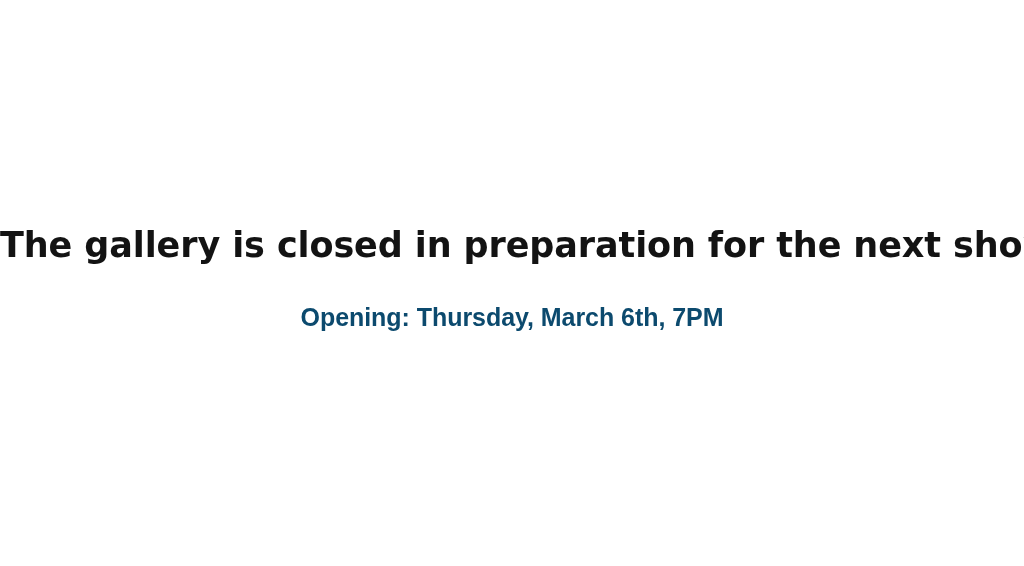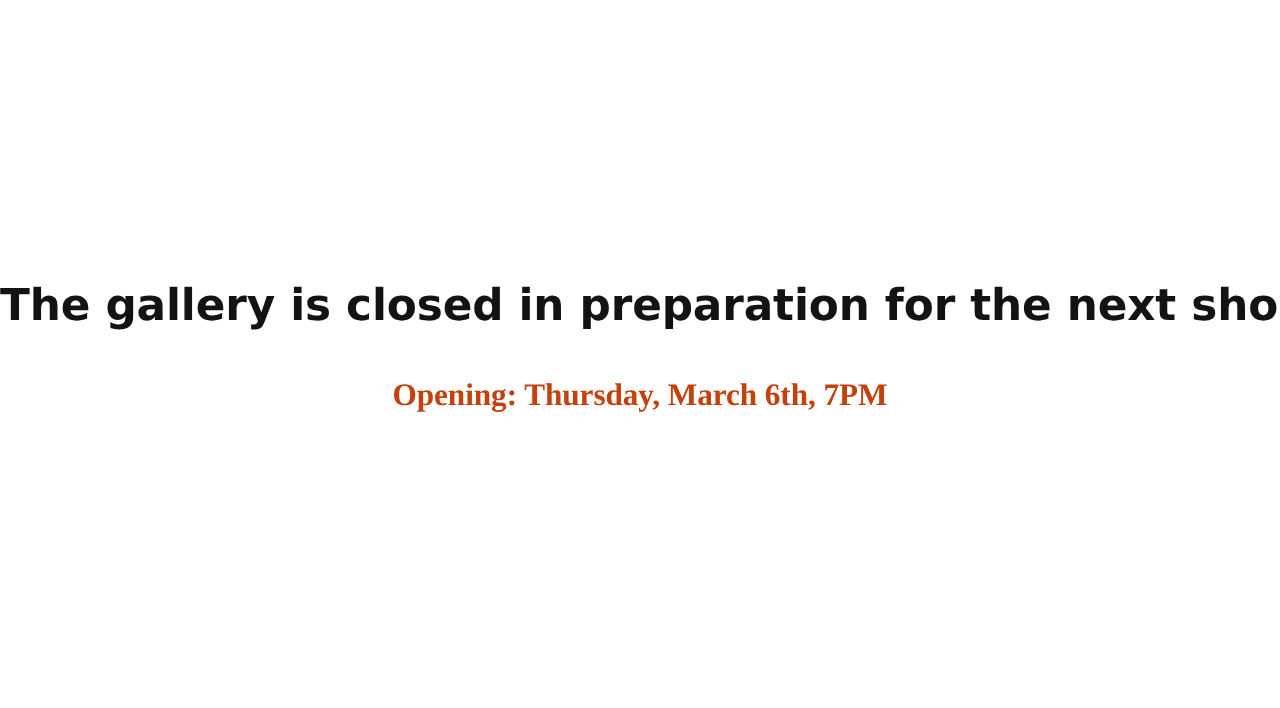--- a/index.html
+++ b/index.html
@@ -47,26 +47,26 @@
     text-align: center;
     white-space: nowrap;
   }
 
   .notice-subline {
     position: absolute;
     left: 0;
     top: 300px;
     width: 1024px;
     margin: 0;
-    font-family: Liberation Serif, serif;
+    font-family: Liberation Sans, sans-serif;
     font-size: 25px;
     font-weight: 700;
     line-height: 34px;
     letter-spacing: -0.05px;
-    color: #c2410c;
+    color: #0c4a6e;
     text-align: center;
     white-space: nowrap;
   }
 </style>
 </head>
 <body>
 
 <div class="notice-screen">
   <div class="notice-block">
     <p class="notice-headline">The gallery is closed in preparation for the next show.</p>

